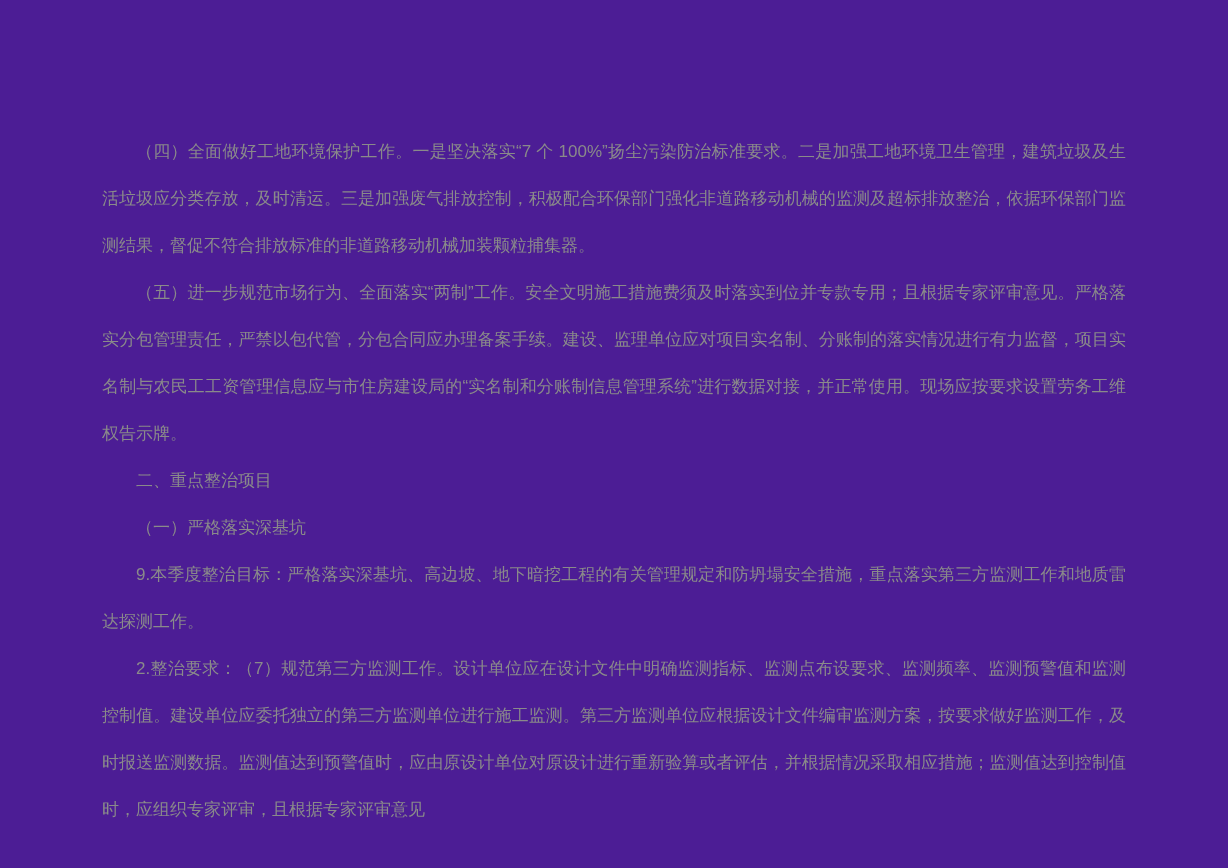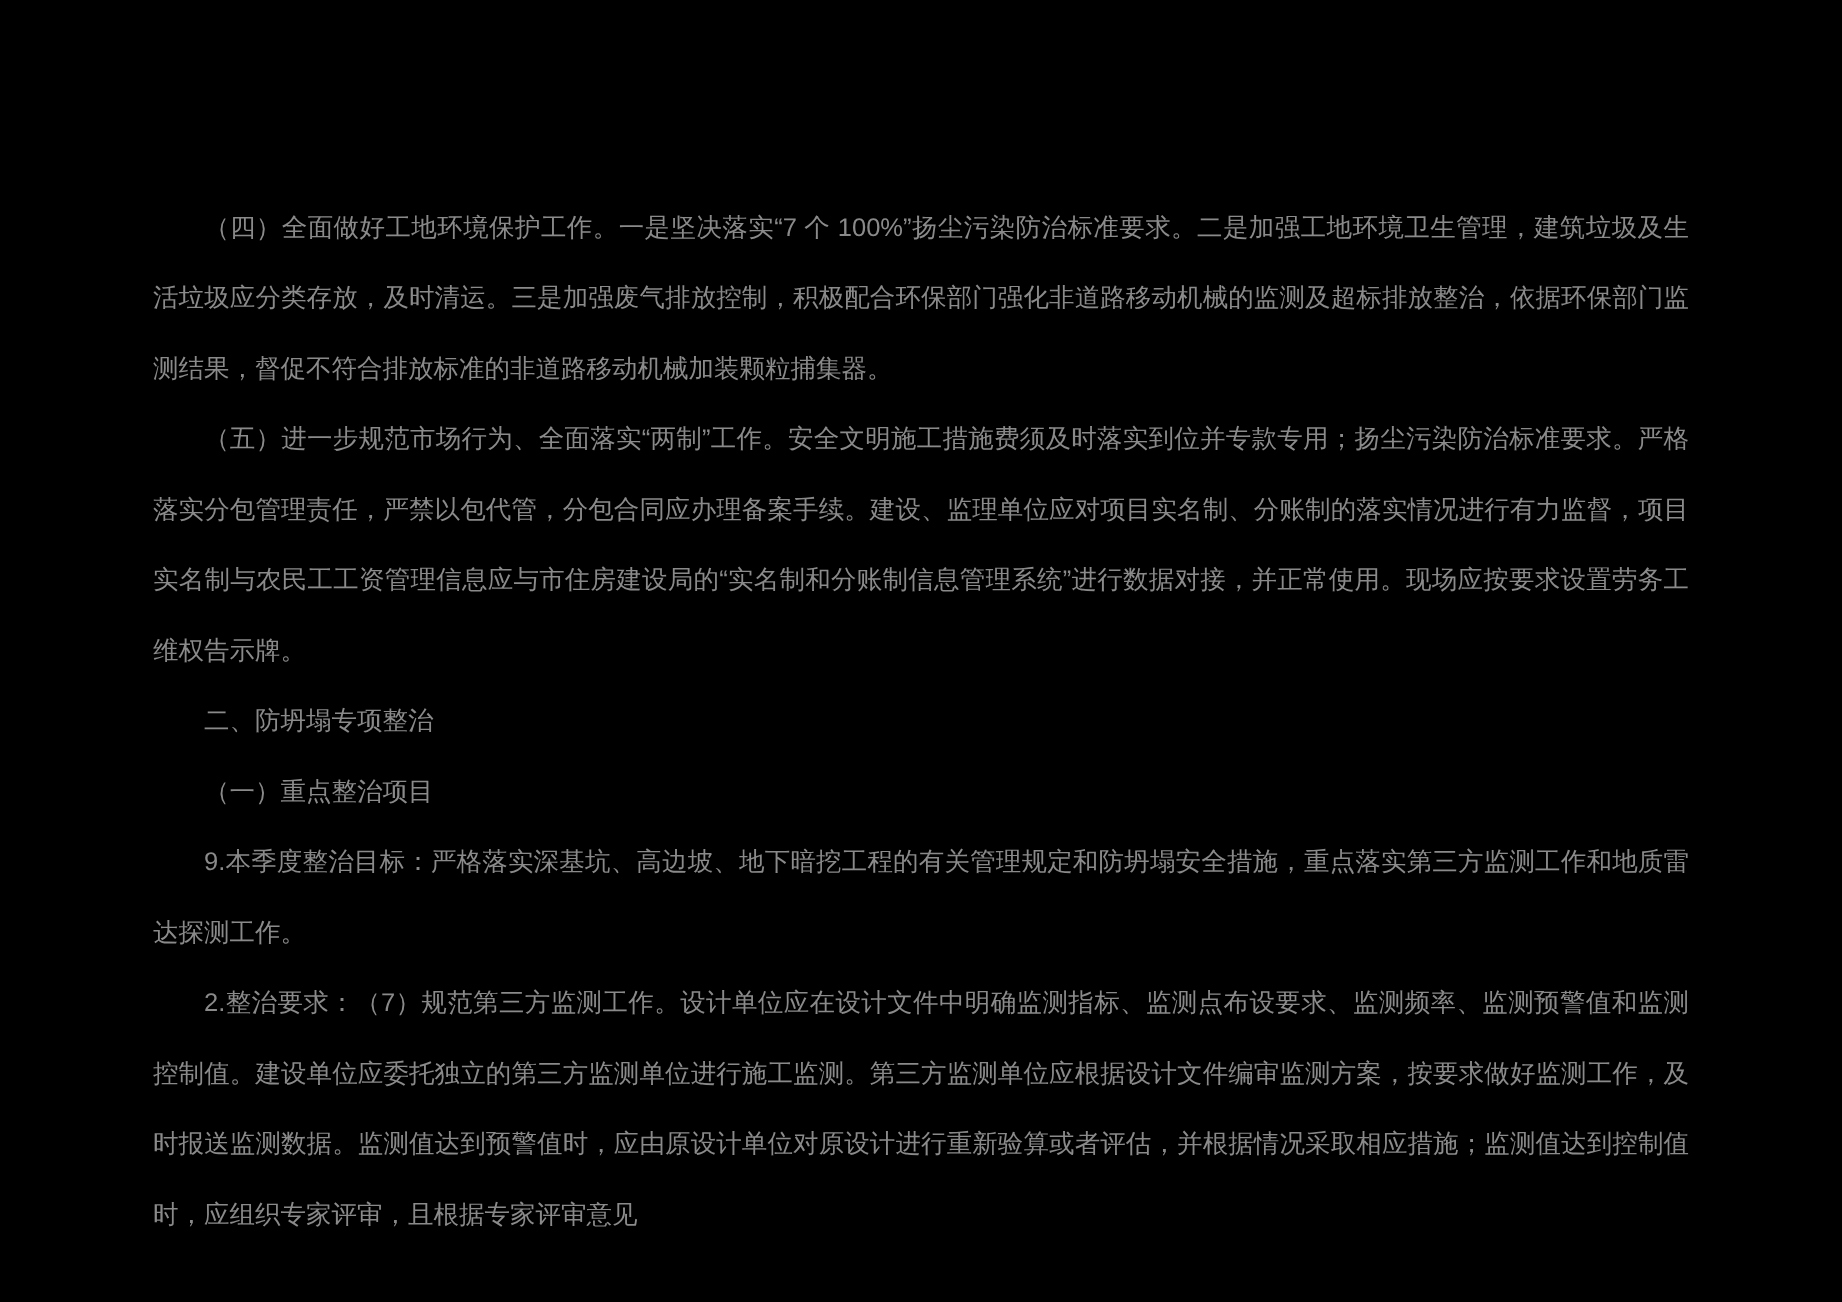--- a/index.html
+++ b/index.html
@@ -11,40 +11,40 @@
     height: 868px;
     background: #f6f6f6;
     overflow: hidden;
     font-family: "Liberation Sans", "DejaVu Sans", sans-serif;
   }
   .doc-page {
     box-sizing: border-box;
     width: 1228px;
     height: 868px;
     padding: 128px 102px 0 102px;
-    background: #000000;
+    background: #4c1d95;
   }
   .doc-body {
     color: #8a8a8a;
     font-size: 17px;
     line-height: 47px;
     text-align: justify;
   }
   .doc-body p {
     margin: 0;
     padding: 0;
     text-indent: 2em;
     word-break: break-word;
   }
 </style>
 </head>
 <body>
 
 <div class="doc-page">
   <div class="doc-body">
     <p>（四）全面做好工地环境保护工作。一是坚决落实“7 个 100%”扬尘污染防治标准要求。二是加强工地环境卫生管理，建筑垃圾及生活垃圾应分类存放，及时清运。三是加强废气排放控制，积极配合环保部门强化非道路移动机械的监测及超标排放整治，依据环保部门监测结果，督促不符合排放标准的非道路移动机械加装颗粒捕集器。</p>
-    <p>（五）进一步规范市场行为、全面落实“两制”工作。安全文明施工措施费须及时落实到位并专款专用；扬尘污染防治标准要求。严格落实分包管理责任，严禁以包代管，分包合同应办理备案手续。建设、监理单位应对项目实名制、分账制的落实情况进行有力监督，项目实名制与农民工工资管理信息应与市住房建设局的“实名制和分账制信息管理系统”进行数据对接，并正常使用。现场应按要求设置劳务工维权告示牌。</p>
-    <p>二、防坍塌专项整治</p>
-    <p>（一）重点整治项目</p>
+    <p>（五）进一步规范市场行为、全面落实“两制”工作。安全文明施工措施费须及时落实到位并专款专用；且根据专家评审意见。严格落实分包管理责任，严禁以包代管，分包合同应办理备案手续。建设、监理单位应对项目实名制、分账制的落实情况进行有力监督，项目实名制与农民工工资管理信息应与市住房建设局的“实名制和分账制信息管理系统”进行数据对接，并正常使用。现场应按要求设置劳务工维权告示牌。</p>
+    <p>二、重点整治项目</p>
+    <p>（一）严格落实深基坑</p>
     <p>9.本季度整治目标：严格落实深基坑、高边坡、地下暗挖工程的有关管理规定和防坍塌安全措施，重点落实第三方监测工作和地质雷达探测工作。</p>
     <p>2.整治要求：（7）规范第三方监测工作。设计单位应在设计文件中明确监测指标、监测点布设要求、监测频率、监测预警值和监测控制值。建设单位应委托独立的第三方监测单位进行施工监测。第三方监测单位应根据设计文件编审监测方案，按要求做好监测工作，及时报送监测数据。监测值达到预警值时，应由原设计单位对原设计进行重新验算或者评估，并根据情况采取相应措施；监测值达到控制值时，应组织专家评审，且根据专家评审意见</p>
   </div>
 </div>
 
 </body></html>

